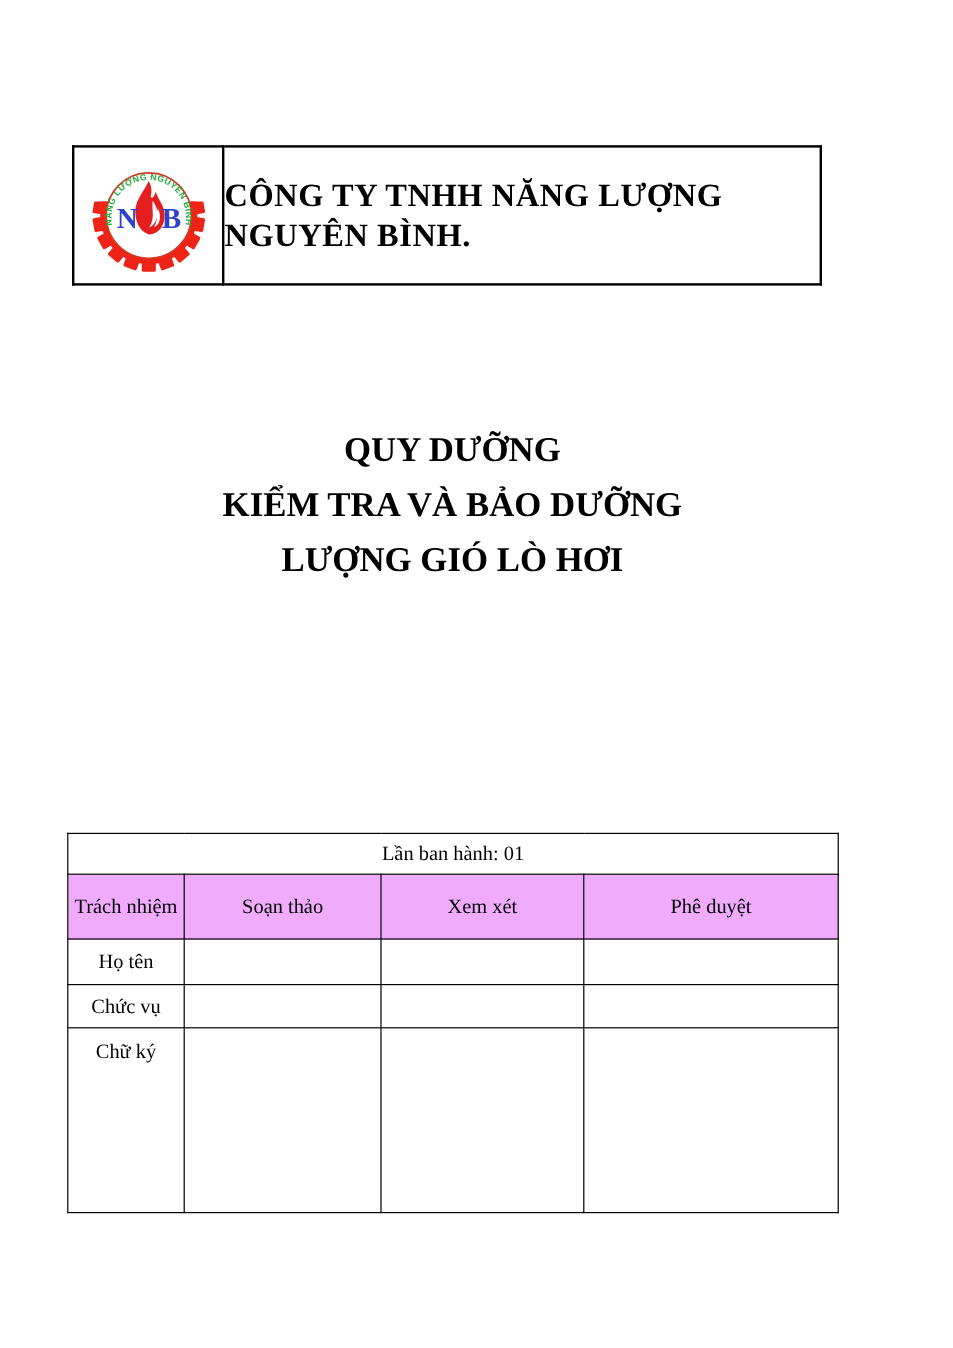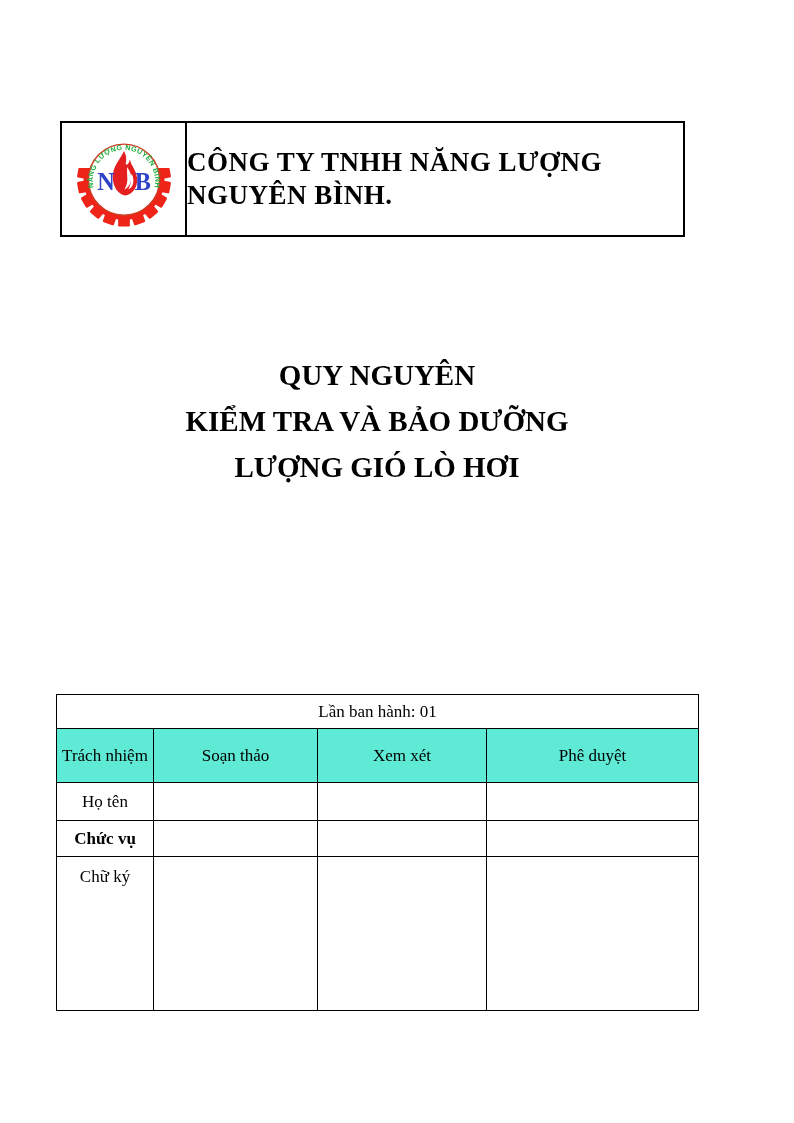--- a/index.html
+++ b/index.html
@@ -39,21 +39,21 @@
     font-size:17px;
   }
   .approval td{
     border:1.5px solid #000;
     text-align:center;vertical-align:middle;
     padding:0 4px;line-height:1.25;
   }
   .approval .issue-cell{height:33px;}
   .approval .head-row td{height:53px;}
   .approval .row-hoten td{height:37px;}
-  .approval .row-chucvu td{height:35px;font-weight:bold;}
+  .approval .row-chucvu td{height:35px;}
   .approval .row-chuky td{height:144px;vertical-align:top;padding-top:9px;}
 </style>
 </head>
 <body>
 
 <div class="page">
 
   <table class="header-box">
     <tbody>
         <tr>
@@ -127,37 +127,37 @@
       </td>
       <td class="company-cell">
         <div class="company-line">CÔNG TY TNHH NĂNG LƯỢNG</div>
         <div class="company-line">NGUYÊN BÌNH.</div>
       </td>
     </tr>
   </tbody>
     </table>
 
   <div class="title-block">
-    <div class="title-line">QUY NGUYÊN</div>
+    <div class="title-line">QUY DƯỠNG</div>
     <div class="title-line">KIỂM TRA VÀ BẢO DƯỠNG</div>
     <div class="title-line">LƯỢNG GIÓ LÒ HƠI</div>
   </div>
 
   <table class="approval">
     <colgroup>
       <col style="width:97px">
         <col style="width:164px">
         <col style="width:169px">
         <col style="width:212px">
     </colgroup>
     <tbody>
         <tr>
       <td class="issue-cell" colspan="4">Lần ban hành: 01</td>
     </tr>
-    <tr class="head-row" style="background:#5eead4">
+    <tr class="head-row" style="background:#f0abfc">
       <td>Trách nhiệm</td>
       <td>Soạn thảo</td>
       <td>Xem xét</td>
       <td>Phê duyệt</td>
     </tr>
     <tr class="row-hoten">
       <td>Họ tên</td>
       <td></td>
       <td></td>
       <td></td>

